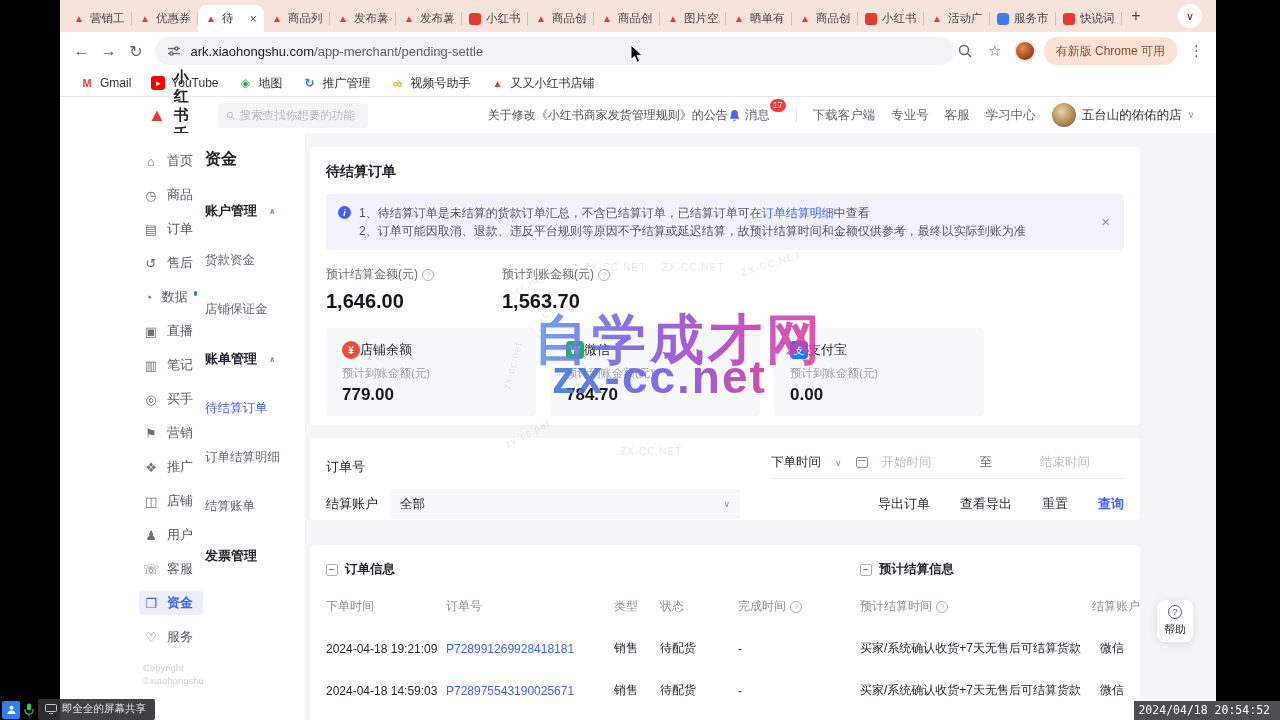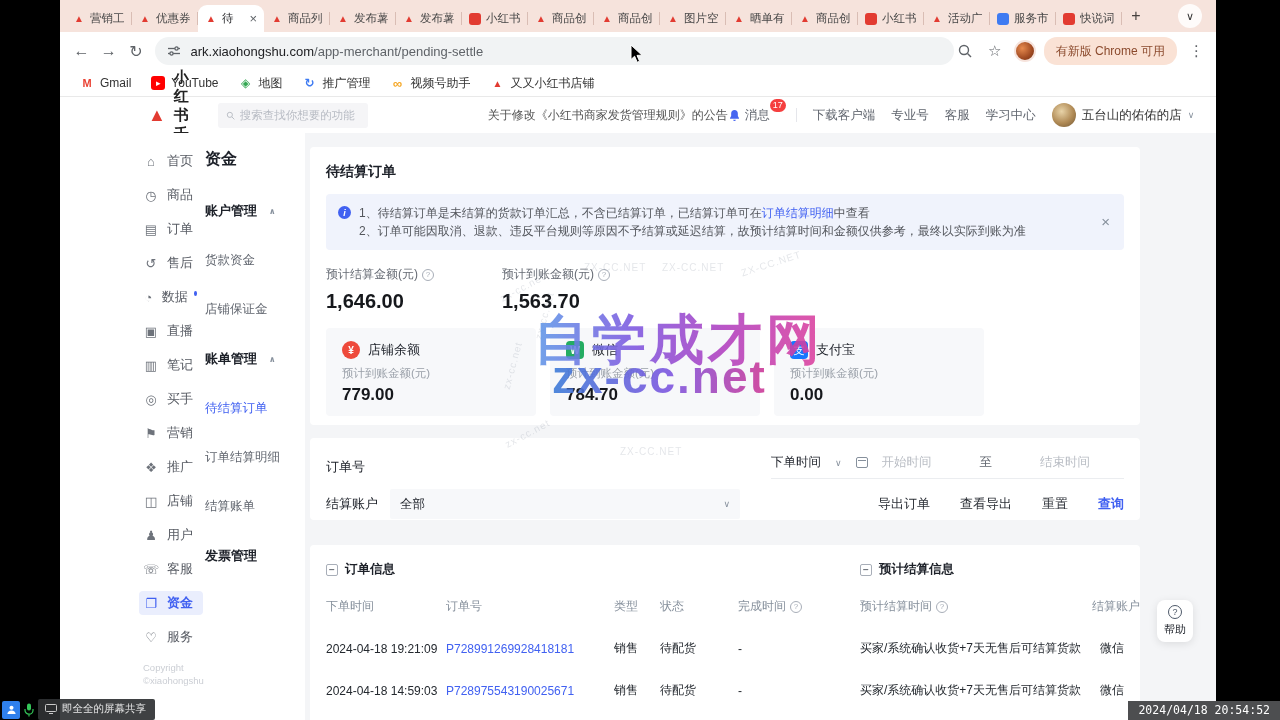--- a/index.html
+++ b/index.html
@@ -88,21 +88,21 @@
   .notice a { color:#4161F1; text-decoration:none; }
   .notice-close { position:absolute; right:14px; top:50%; transform:translateY(-50%); color:#86909C; font-size:15px; }
 
   .stats { margin-top:16px; display:flex; gap:68px; }
   .stat-label { font-size:12px; color:#666B74; display:flex; align-items:center; gap:4px; }
   .qmark { width:12px; height:12px; border:1px solid #A8AEB8; border-radius:50%; color:#A8AEB8; font-size:8px; display:inline-flex; align-items:center; justify-content:center; }
   .stat-value { margin-top:7px; font-size:20px; font-weight:bold; color:#16181C; }
 
   .accounts { margin-top:15px; display:flex; gap:14px; }
   .acard { width:210px; height:88px; background:#F7F8FA; border-radius:4px; padding:13px 16px; }
-  .acard-head { display:flex; align-items:center; gap:8px; font-size:13px; color:#1D2129; }
+  .acard-head { display:flex; align-items:center; gap:0; font-size:13px; color:#1D2129; }
   .aicon { width:18px; height:18px; border-radius:4px; display:inline-flex; align-items:center; justify-content:center; color:#fff; font-size:10px; font-weight:bold; }
   .aicon[data-icon="shop"] { background:#EE4A3B; border-radius:50%; }
   .aicon[data-icon="shop"]::before { content:"¥"; }
   .aicon[data-icon="wechat"] { background:#24AC62; }
   .aicon[data-icon="wechat"]::before { content:"W"; }
   .aicon[data-icon="alipay"] { background:#1677FF; }
   .aicon[data-icon="alipay"]::before { content:"支"; font-size:11px; font-weight:normal; }
   .acard-label { margin-top:7px; font-size:11.5px; color:#999FA8; }
   .acard-value { margin-top:4px; font-size:17px; font-weight:bold; color:#16181C; }
 
@@ -139,21 +139,21 @@
   .wm-big { position:absolute; left:534px; top:304px; font-size:54px; font-weight:bold; letter-spacing:4px; background:linear-gradient(95deg,#5D9BE8 0%,#7E57E0 35%,#B13FC0 65%,#E0409A 100%); -webkit-background-clip:text; background-clip:text; color:transparent; opacity:.88; z-index:6; white-space:nowrap; }
   .wm-site { position:absolute; left:552px; top:350px; font-size:46px; font-weight:bold; letter-spacing:2px; background:linear-gradient(92deg,#3D7DD8 0%,#7E57E0 55%,#D03A96 100%); -webkit-background-clip:text; background-clip:text; color:transparent; opacity:.9; z-index:6; white-space:nowrap; }
   .fwm { position:absolute; font-size:10px; color:#7D8798; opacity:.20; letter-spacing:1px; z-index:4; white-space:nowrap; }
   .fwm.up { text-transform:uppercase; }
 
   
   .cursor { position:absolute; left:630px; top:44px; z-index:20; }
   .share-bar { position:absolute; left:2px; top:699px; display:flex; align-items:center; gap:3px; z-index:15; }
   .share-person { width:18px; height:18px; background:#2F80ED; border-radius:2px; display:flex; align-items:center; justify-content:center; }
   .share-tip { background:rgba(47,49,51,.92); border-radius:2px; padding:3px 9px 4px 7px; display:flex; align-items:center; gap:5px; font-size:10.5px; color:#E8E8E8; white-space:nowrap; }
-  .timebox { position:absolute; right:0; bottom:0; background:#4D4E50; color:#fff; font-size:11.5px; font-family:"DejaVu Sans Mono",monospace; padding:2px 10px 3px 10px; z-index:15; }
+  .timebox { position:absolute; right:0; bottom:0; background:#4D4E50; color:#fff; font-size:11.5px; font-family:"DejaVu Sans Mono",monospace; padding:2px 10px 3px 4px; z-index:15; }
 </style>
 </head>
 <body>
 
 <div class="screen">
   <div class="browser">
 
     <div class="tabstrip">
 
         <div class="tab">

